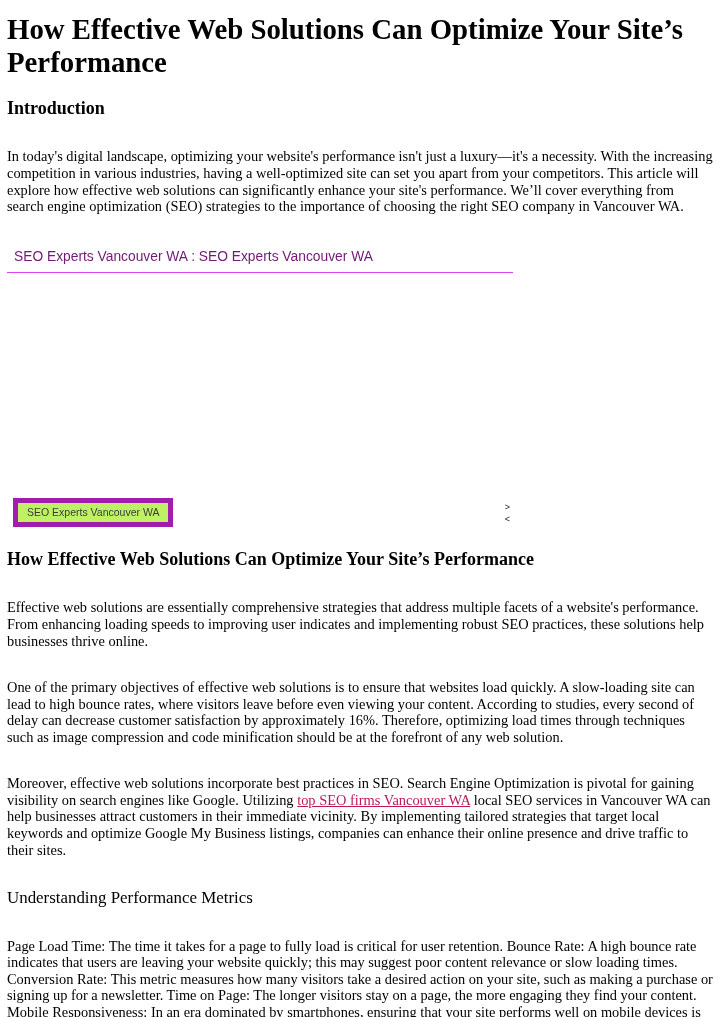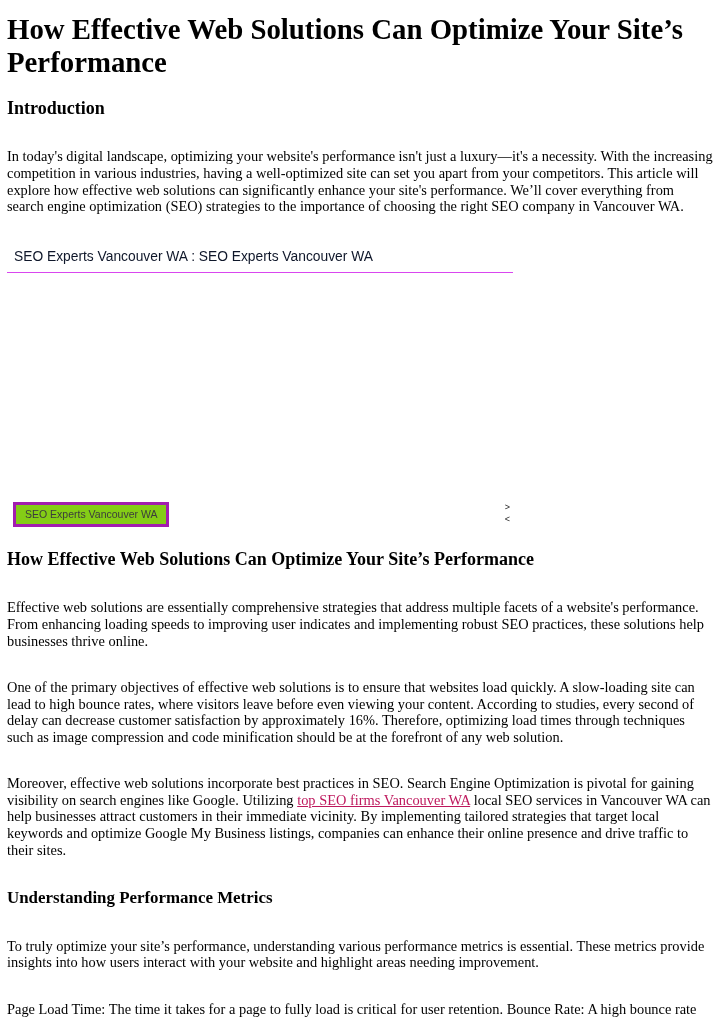--- a/index.html
+++ b/index.html
@@ -24,54 +24,54 @@
   h2.section-heading {
     font-size: 18px;
     line-height: 1.15;
     font-weight: bold;
     margin: 18px 0 16px 0;
   }
   h2.main-heading { margin-top: 20px; }
   h3.sub-heading {
     font-size: 16.9px;
     line-height: 1.15;
-    font-weight: bold;
+    font-weight: normal;
     margin: 17px 0 15px 0;
   }
   p.body-paragraph { margin: 30px 0; }
   a.text-link { color: #be185d; text-decoration: underline; cursor: pointer; }
 
   
   .embed {
     position: relative;
     width: 506px;
     height: 284px;
     margin-top: 12px;
     font-family: "Liberation Sans", "DejaVu Sans", sans-serif;
   }
   .embed-header {
     font-size: 13.8px;
-    color: #0f172a;
+    color: #701a75;
     padding: 4px 6px 7px 7px;
     border-bottom: 2px solid #d946ef;
   }
   .embed-body {
     position: absolute;
     top: 28px; left: 0; right: 0; bottom: 26px;
     background: #ffffff;
   }
   .embed-caption {
     position: absolute;
     left: 6px;
     bottom: 2px;
-    border: 3px solid #a21caf;
+    border: 5px solid #a21caf;
     padding: 3px 9px 4px 9px;
     font-size: 10.5px;
     color: #3c3c3c;
-    background: #84cc16;
+    background: #bef264;
     white-space: nowrap;
   }
   .embed-arrows {
     position: absolute;
     right: 3px;
     bottom: 3px;
     text-align: center;
     font-size: 9px;
     line-height: 12.5px;
     color: #222222;
@@ -102,17 +102,16 @@
   <h2 class="section-heading main-heading">How Effective Web Solutions Can Optimize Your Site’s Performance</h2>
 
   <p class="body-paragraph">Effective web solutions are essentially comprehensive strategies that address multiple facets of a website's performance. From enhancing loading speeds to improving user indicates and implementing robust SEO practices, these solutions help businesses thrive online.</p>
 
   <p class="body-paragraph">One of the primary objectives of effective web solutions is to ensure that websites load quickly. A slow-loading site can lead to high bounce rates, where visitors leave before even viewing your content. According to studies, every second of delay can decrease customer satisfaction by approximately 16%. Therefore, optimizing load times through techniques such as image compression and code minification should be at the forefront of any web solution.</p>
 
   <p class="body-paragraph"><span>Moreover, effective web solutions incorporate best practices in SEO. Search Engine Optimization is pivotal for gaining visibility on search engines like Google. Utilizing </span><a class="text-link">top SEO firms Vancouver WA</a><span> local SEO services in Vancouver WA can help businesses attract customers in their immediate vicinity. By implementing tailored strategies that target local keywords and optimize Google My Business listings, companies can enhance their online presence and drive traffic to their sites.</span></p>
 
   <h3 class="sub-heading">Understanding Performance Metrics</h3>
 
-  <p class="body-paragraph">To truly optimize your site’s performance, understanding various performance metrics is essential. These metrics provide insights into how users interact with your website and highlight areas needing improvement.</p>
 
   <p class="body-paragraph">Page Load Time: The time it takes for a page to fully load is critical for user retention. Bounce Rate: A high bounce rate indicates that users are leaving your website quickly; this may suggest poor content relevance or slow loading times. Conversion Rate: This metric measures how many visitors take a desired action on your site, such as making a purchase or signing up for a newsletter. Time on Page: The longer visitors stay on a page, the more engaging they find your content. Mobile Responsiveness: In an era dominated by smartphones, ensuring that your site performs well on mobile devices is non-negotiable.</p>
 
 </div>
 
 </body></html>

